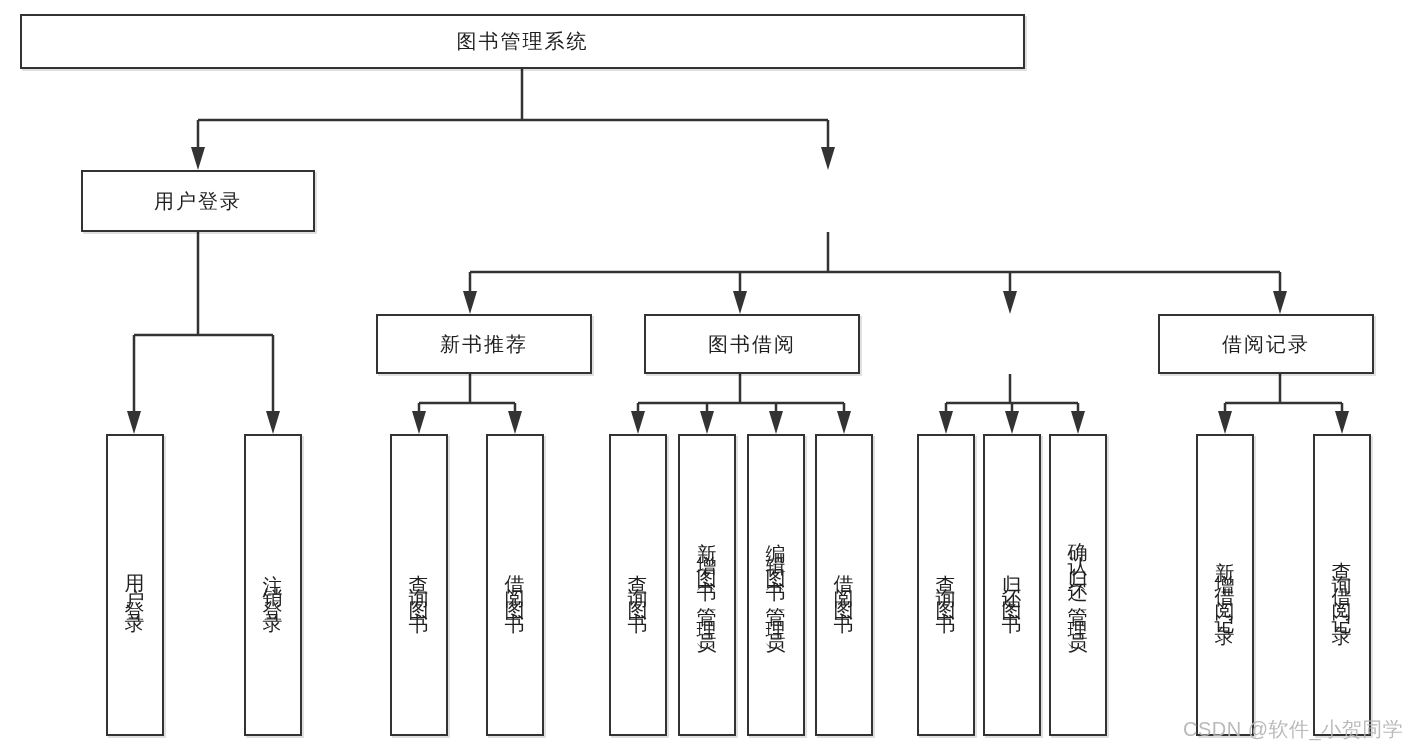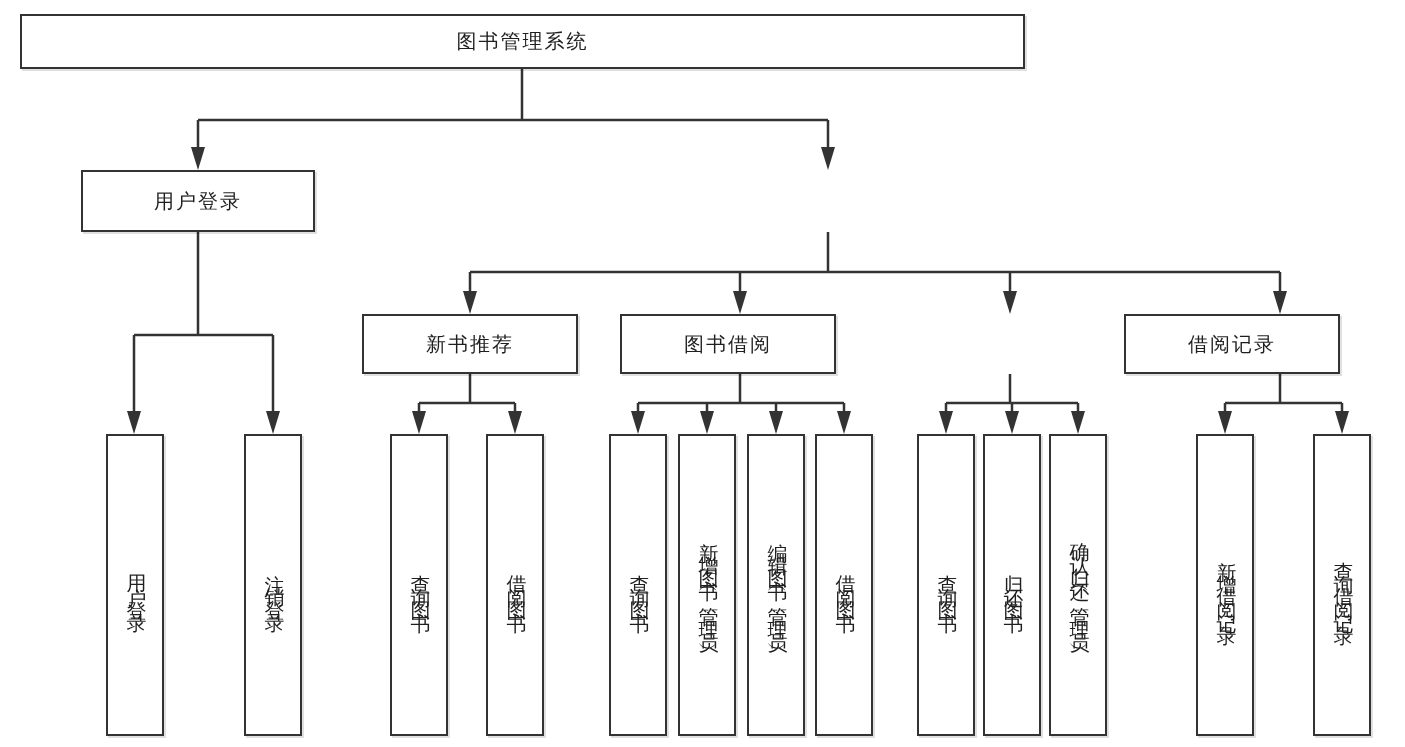--- a/index.html
+++ b/index.html
@@ -6,21 +6,21 @@
     margin: 0;
     padding: 0;
     background: #ffffff;
   }
   #stage {
     position: relative;
     width: 1405px;
     height: 747px;
     background: #ffffff;
     overflow: hidden;
-    font-family: Liberation Mono, monospace;
+    font-family: Liberation Sans, sans-serif;
     color: #1f1f1f;
   }
   #connectors {
     position: absolute;
     left: 0;
     top: 0;
     width: 1405px;
     height: 747px;
     pointer-events: none;
   }
@@ -106,36 +106,37 @@
       <polygon points="1071,411 1085,411 1078,434"></polygon>
       <polygon points="1218,411 1232,411 1225,434"></polygon>
       <polygon points="1335,411 1349,411 1342,434"></polygon>
     </g>
   </svg>
 
   <div class="node node-h" style="left:20px; top:14px; width:1005px; height:55px;">图书管理系统</div>
 
   <div class="node node-h" style="left:81px; top:170px; width:234px; height:62px;">用户登录</div>
 
-  <div class="node node-h" style="left:362px; top:314px; width:216px; height:60px;text-align:right;">新书推荐</div>
-  <div class="node node-h" style="left:620px; top:314px; width:216px; height:60px;">图书借阅</div>
-  <div class="node node-h" style="left:1124px; top:314px; width:216px; height:60px;">借阅记录</div>
+  <div class="node node-h" style="left:376px; top:314px; width:216px; height:60px;text-align:right;">新书推荐</div>
+  <div class="node node-h" style="left:644px; top:314px; width:216px; height:60px;">图书借阅</div>
+  <div class="node node-h" style="left:1158px; top:314px; width:216px; height:60px;">借阅记录</div>
 
   <div class="node node-v" style="left:106px;">用户登录</div>
   <div class="node node-v" style="left:244px;">注销登录</div>
 
   <div class="node node-v" style="left:390px;">查询图书</div>
   <div class="node node-v" style="left:486px;">借阅图书</div>
 
   <div class="node node-v" style="left:609px;">查询图书</div>
   <div class="node node-v" style="left:678px;">新增图书（管理员）</div>
   <div class="node node-v" style="left:747px;">编辑图书（管理员）</div>
   <div class="node node-v" style="left:815px;">借阅图书</div>
 
   <div class="node node-v" style="left:917px;">查询图书</div>
   <div class="node node-v" style="left:983px;">归还图书</div>
   <div class="node node-v" style="left:1049px;">确认归还（管理员）</div>
 
   <div class="node node-v" style="left:1196px;">新增借阅记录</div>
   <div class="node node-v" style="left:1313px;">查询借阅记录</div>
 
+  <div id="watermark">CSDN @软件_小贺同学</div>
 
 </div>
 
 </body></html>

